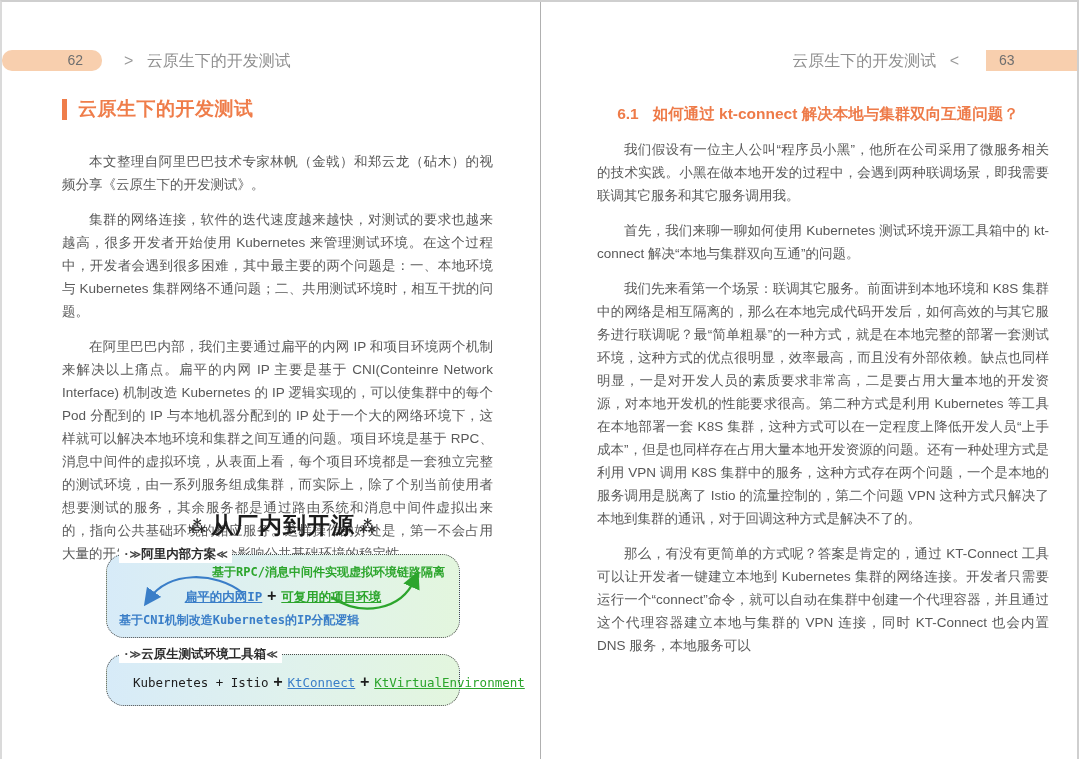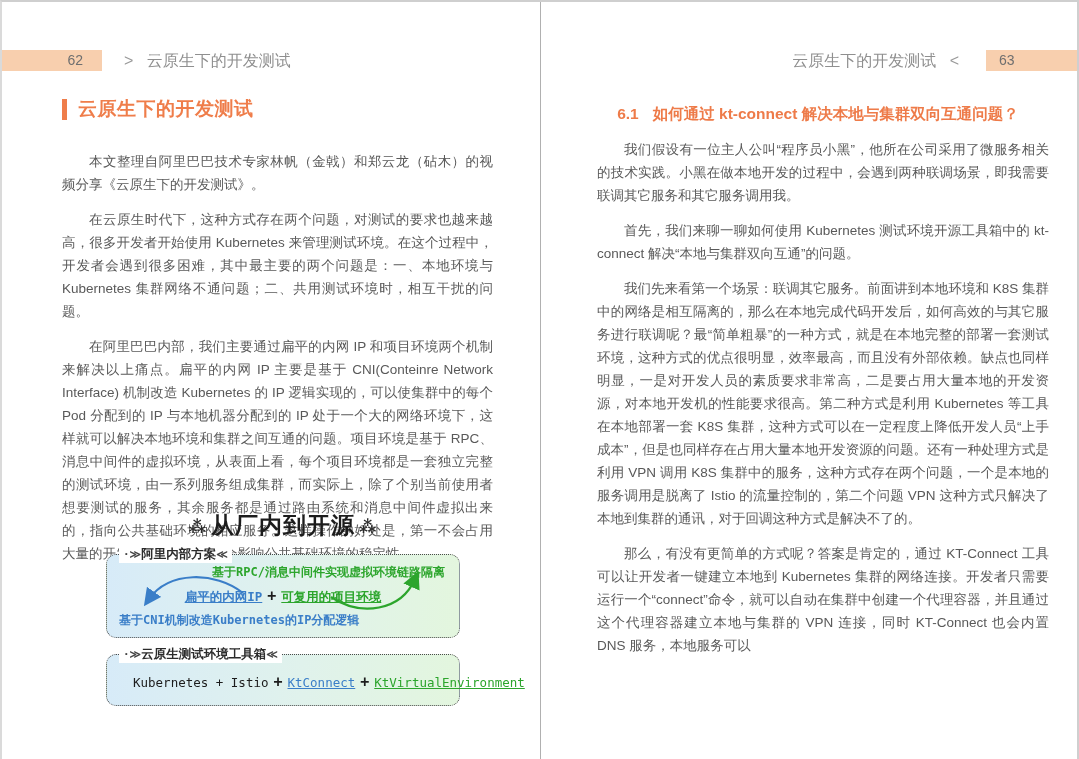--- a/index.html
+++ b/index.html
@@ -10,21 +10,21 @@
     border-top:2px solid #cfcfcf;border-left:2px solid #dadada;border-right:2px solid #cfcfcf;
   }
   .seam{position:absolute;left:538px;top:0;width:1px;height:759px;background:#b0b0b0;}
   .page{position:absolute;top:0;height:759px;}
   #page-left{left:0;width:538px;}
   #page-right{left:539px;width:540px;}
 
   
   .runhead{position:absolute;top:48px;height:21px;font-size:16px;color:#8f8f8f;}
   .num-badge{background:#f8cfae;color:#6f6f6f;font-size:14px;display:inline-block;height:21px;line-height:21px;box-sizing:border-box;}
-  #badge-left{position:absolute;left:0;top:48px;width:100px;text-align:right;padding-right:19px;}
+  #badge-left{position:absolute;left:0;top:48px;width:100px;text-align:right;padding-right:19px;border-radius:10px;}
   #badge-right{position:absolute;right:0;top:48px;width:95px;text-align:left;padding-left:13px;}
   .rh-left{left:113px;line-height:21px;}
   .rh-right{right:113px;line-height:21px;text-align:right;}
   .rh-sep{margin:0 9px;color:#9a9a9a;}
 
   
   .doc-title{position:absolute;left:60px;top:94px;display:flex;align-items:center;}
   .title-bar{width:5px;height:21px;background:#ef7d4a;margin-right:11px;}
   .title-text{color:#ef7d4a;font-size:19px;font-weight:bold;letter-spacing:0.5px;}
 
@@ -33,21 +33,21 @@
   #col-left{left:60px;top:148px;width:431px;}
   #col-right{left:56px;top:93px;width:452px;}
   .body-col p{margin:0 0 12px 0;text-indent:2em;}
   .sec-head{color:#ee7b49;font-size:15.5px;font-weight:bold;margin:7px 0 13px 0;text-indent:1.3em;white-space:nowrap;}
   .sec-num{margin-right:14px;}
 
   
   .diagram{position:absolute;left:104px;top:508px;width:354px;}
   .diag-title{text-align:center;font-family:"Liberation Serif","DejaVu Serif",serif;font-size:23px;font-weight:bold;color:#1c1c1c;margin-bottom:13px;letter-spacing:1px;}
   .flourish{font-size:17px;color:#2b2b2b;margin:0 4px;vertical-align:1px;}
-  .diag-box{position:relative;border:1.6px dotted #4a4a4a;border-radius:10px;background:linear-gradient(90deg,#d7ebf8 0%,#e0f2ec 55%,#e3f6de 100%);box-sizing:border-box;font-family:"DejaVu Sans Mono","Liberation Mono",monospace;padding-left:13px;}
+  .diag-box{position:relative;border:1.6px dotted #4a4a4a;border-radius:18px;background:linear-gradient(90deg,#d7ebf8 0%,#e0f2ec 55%,#e3f6de 100%);box-sizing:border-box;font-family:"DejaVu Sans Mono","Liberation Mono",monospace;padding-left:13px;}
   .box1{height:84px;margin-bottom:16px;}
   .box2{height:52px;}
   .box-label{position:absolute;top:-9px;left:12px;background:#ffffff;padding:0 4px;font-size:12.5px;font-weight:bold;color:#2b2b2b;white-space:nowrap;}
   .label-orn{color:#444;font-size:11px;}
   .green-note{position:absolute;top:9px;right:14px;font-size:12px;font-weight:bold;color:#2ca52c;}
   .mid-row{position:absolute;top:32px;left:0;width:100%;text-align:center;font-size:12.5px;font-weight:bold;white-space:nowrap;}
   .lnk-blue{color:#3a7ec8;text-decoration:underline;cursor:pointer;}
   .lnk-green{color:#2ca52c;text-decoration:underline;cursor:pointer;}
   .plus{color:#1c1c1c;font-weight:bold;font-size:15px;margin:0 5px;text-decoration:none;display:inline-block;}
   .blue-note{position:absolute;bottom:8px;left:12px;font-size:12px;font-weight:bold;color:#3a7ec8;}
@@ -69,21 +69,21 @@
       <span>云原生下的开发测试</span>
     </div>
 
     <div class="doc-title">
       <div class="title-bar"></div>
       <div class="title-text">云原生下的开发测试</div>
     </div>
 
     <div class="body-col" id="col-left">
       <p>本文整理自阿里巴巴技术专家林帆（金戟）和郑云龙（砧木）的视频分享《云原生下的开发测试》。</p>
-      <p>在云原生时代下，这种方式存在两个问题，对测试的要求也越来越高，很多开发者开始使用 Kubernetes 来管理测试环境。在这个过程中，开发者会遇到很多困难，其中最主要的两个问题是：一、本地环境与 Kubernetes 集群网络不通问题；二、共用测试环境时，相互干扰的问题。</p>
+      <p>集群的网络连接，软件的迭代速度越来越快，对测试的要求也越来越高，很多开发者开始使用 Kubernetes 来管理测试环境。在这个过程中，开发者会遇到很多困难，其中最主要的两个问题是：一、本地环境与 Kubernetes 集群网络不通问题；二、共用测试环境时，相互干扰的问题。</p>
       <p>在阿里巴巴内部，我们主要通过扁平的内网 IP 和项目环境两个机制来解决以上痛点。扁平的内网 IP 主要是基于 CNI(Conteinre Network Interface) 机制改造 Kubernetes 的 IP 逻辑实现的，可以使集群中的每个 Pod 分配到的 IP 与本地机器分配到的 IP 处于一个大的网络环境下，这样就可以解决本地环境和集群之间互通的问题。项目环境是基于 RPC、消息中间件的虚拟环境，从表面上看，每个项目环境都是一套独立完整的测试环境，由一系列服务组成集群，而实际上，除了个别当前使用者想要测试的服务，其余服务都是通过路由系统和消息中间件虚拟出来的，指向公共基础环境的相应服务。这样操作的好处是，第一不会占用大量的开发资源；第二，不会影响公共基础环境的稳定性。</p>
     </div>
 
     <div class="diagram">
       <div class="diag-title">
         <span class="flourish">⁂</span><span>从厂内到开源</span><span class="flourish">⁂</span>
       </div>
 
       <div class="diag-box box1">
         <div class="box-label">

